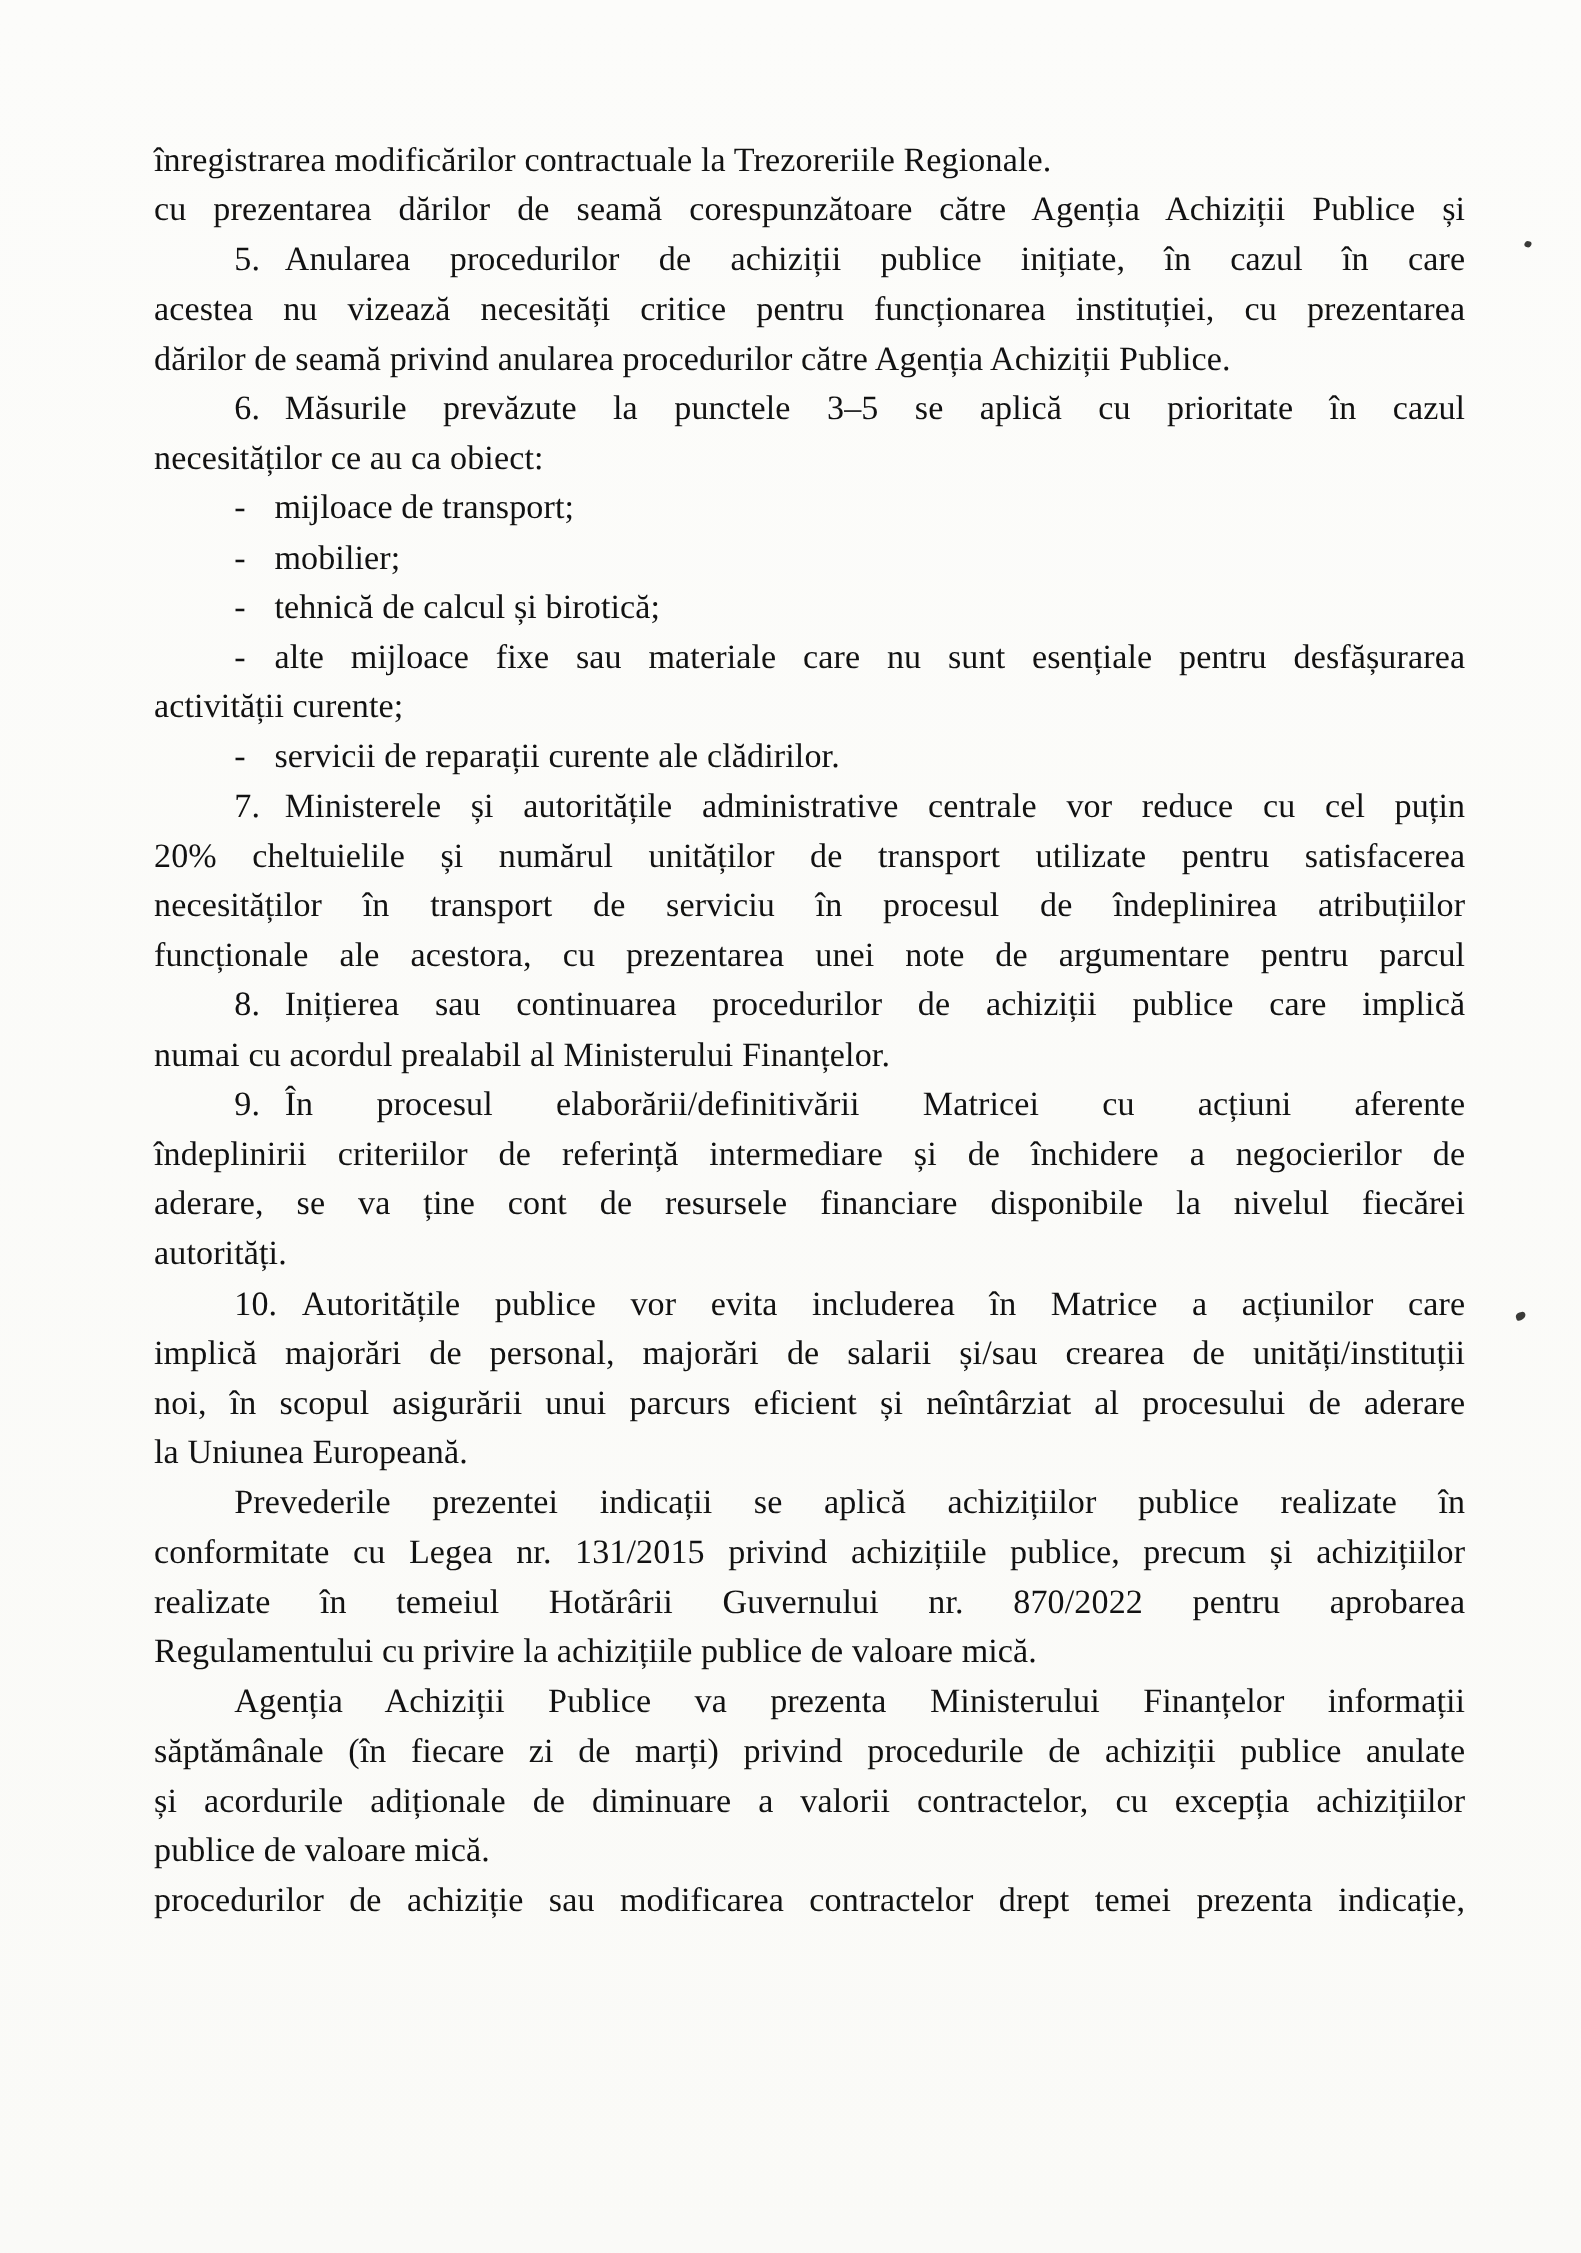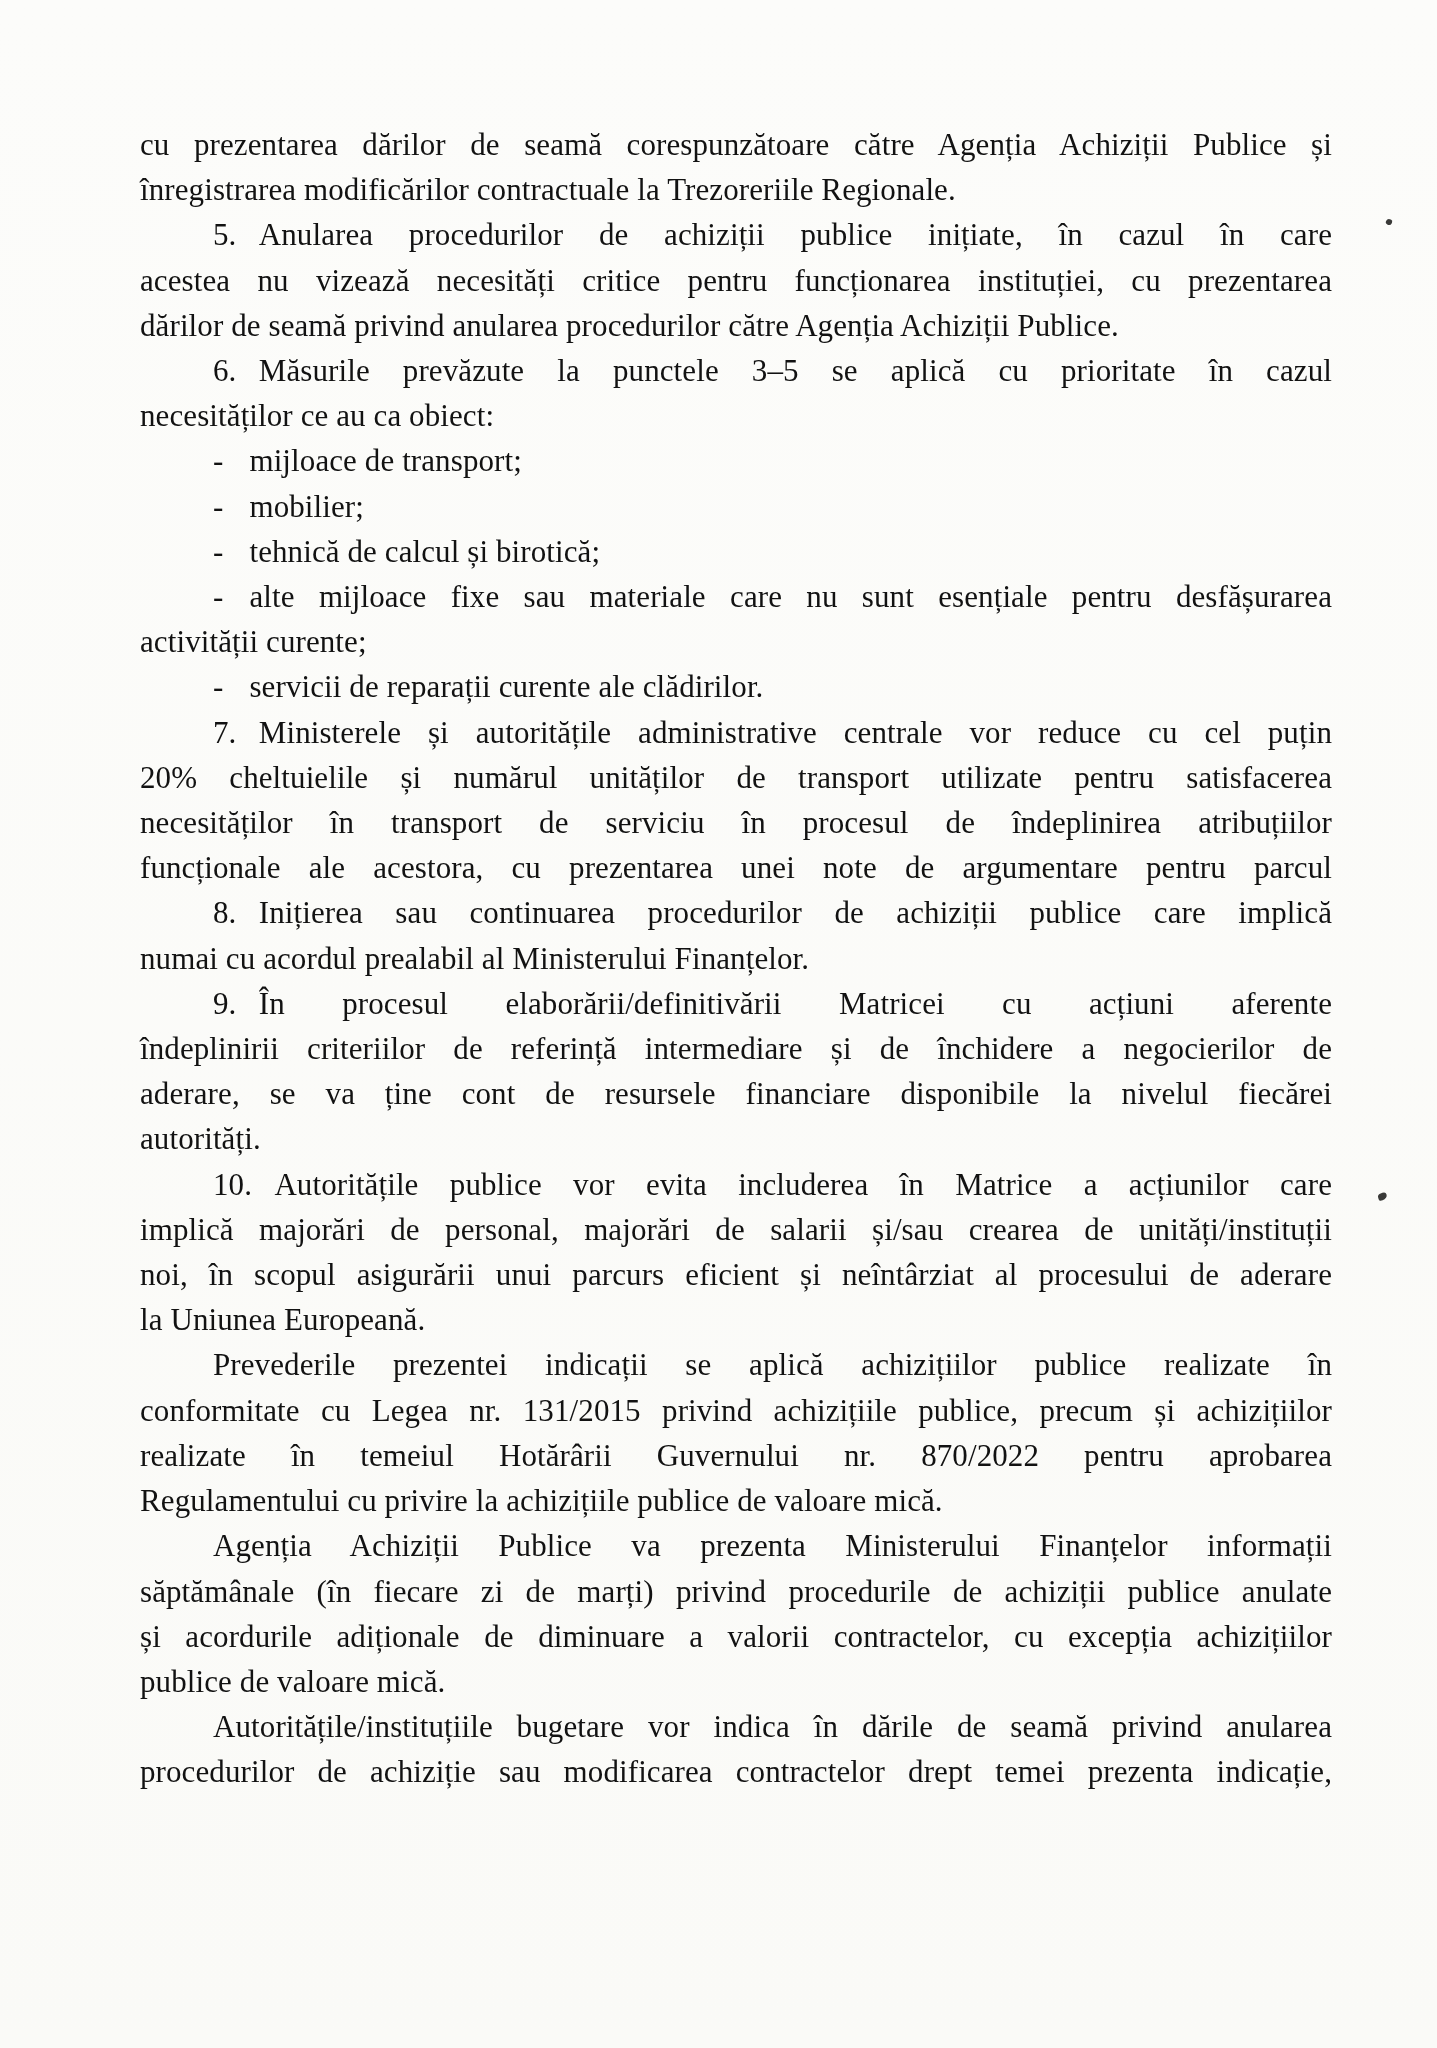--- a/index.html
+++ b/index.html
@@ -34,22 +34,22 @@
   .b{font-weight:normal;}
   .speck{position:absolute;background:#3a3a38;}
   .speck-a{left:1386px;top:219px;width:6px;height:6px;border-radius:60% 40% 55% 45%;transform:rotate(25deg);}
   .speck-b{left:1378px;top:1193px;width:9px;height:7px;border-radius:55% 45% 70% 30%;transform:rotate(-18deg);}
 </style>
 </head>
 <body>
 
 <div class="page">
   <div class="doc">
+      <div class="line left"><span>înregistrarea modificărilor contractuale la Trezoreriile Regionale.</span></div>
       <div class="line just"><span>cu prezentarea dărilor de seamă corespunzătoare către Agenția Achiziții Publice și</span></div>
-      <div class="line left"><span>înregistrarea modificărilor contractuale la Trezoreriile Regionale.</span></div>
       <div class="line just ind-first"><span class="num">5.</span><span class="b">Anularea procedurilor de achiziții publice inițiate,</span><span> în cazul în care</span></div>
       <div class="line just"><span>acestea </span><span class="b">nu vizează necesități critice</span><span> pentru funcționarea instituției, cu prezentarea</span></div>
       <div class="line left"><span>dărilor de seamă privind anularea procedurilor către Agenția Achiziții Publice.</span></div>
       <div class="line just ind-first"><span class="num">6.</span><span>Măsurile prevăzute la punctele 3–5 se aplică cu prioritate </span><span class="b">în cazul</span></div>
       <div class="line left"><span class="b">necesităților</span><span> ce au ca obiect:</span></div>
       <div class="line left"><span class="hang"></span><span class="dash">-</span><span class="gap"></span><span>mijloace de transport;</span></div>
       <div class="line left"><span class="hang"></span><span class="dash">-</span><span class="gap"></span><span>mobilier;</span></div>
       <div class="line left"><span class="hang"></span><span class="dash">-</span><span class="gap"></span><span>tehnică de calcul și birotică;</span></div>
       <div class="line just"><span class="hang"></span><span class="dash">-</span><span class="gap"></span><span>alte mijloace fixe sau materiale care nu sunt esențiale pentru desfășurarea</span></div>
       <div class="line left"><span>activității curente;</span></div>
@@ -69,18 +69,17 @@
       <div class="line just"><span>noi, în scopul asigurării unui parcurs eficient și neîntârziat al procesului de aderare</span></div>
       <div class="line left"><span>la Uniunea Europeană.</span></div>
       <div class="line just ind-first"><span>Prevederile prezentei indicații se aplică achizițiilor publice realizate în</span></div>
       <div class="line just"><span>conformitate cu Legea nr. 131/2015 privind achizițiile publice, precum și achizițiilor</span></div>
       <div class="line just"><span>realizate în temeiul Hotărârii Guvernului nr. 870/2022 pentru aprobarea</span></div>
       <div class="line left"><span>Regulamentului cu privire la achizițiile publice de valoare mică.</span></div>
       <div class="line just ind-first"><span>Agenția Achiziții Publice va prezenta Ministerului Finanțelor informații</span></div>
       <div class="line just"><span>săptămânale (în fiecare zi de marți) privind procedurile de achiziții publice anulate</span></div>
       <div class="line just"><span>și acordurile adiționale de diminuare a valorii contractelor, cu excepția achizițiilor</span></div>
       <div class="line left"><span>publice de valoare mică.</span></div>
-      <div class="line just ind-first"><span>Autoritățile/instituțiile bugetare vor indica în dările de seamă privind anularea</span></div>
       <div class="line just"><span>procedurilor de achiziție sau modificarea contractelor drept temei prezenta indicație,</span></div>
     </div>
   <div class="speck speck-a"></div>
   <div class="speck speck-b"></div>
 </div>
 
 </body></html>

